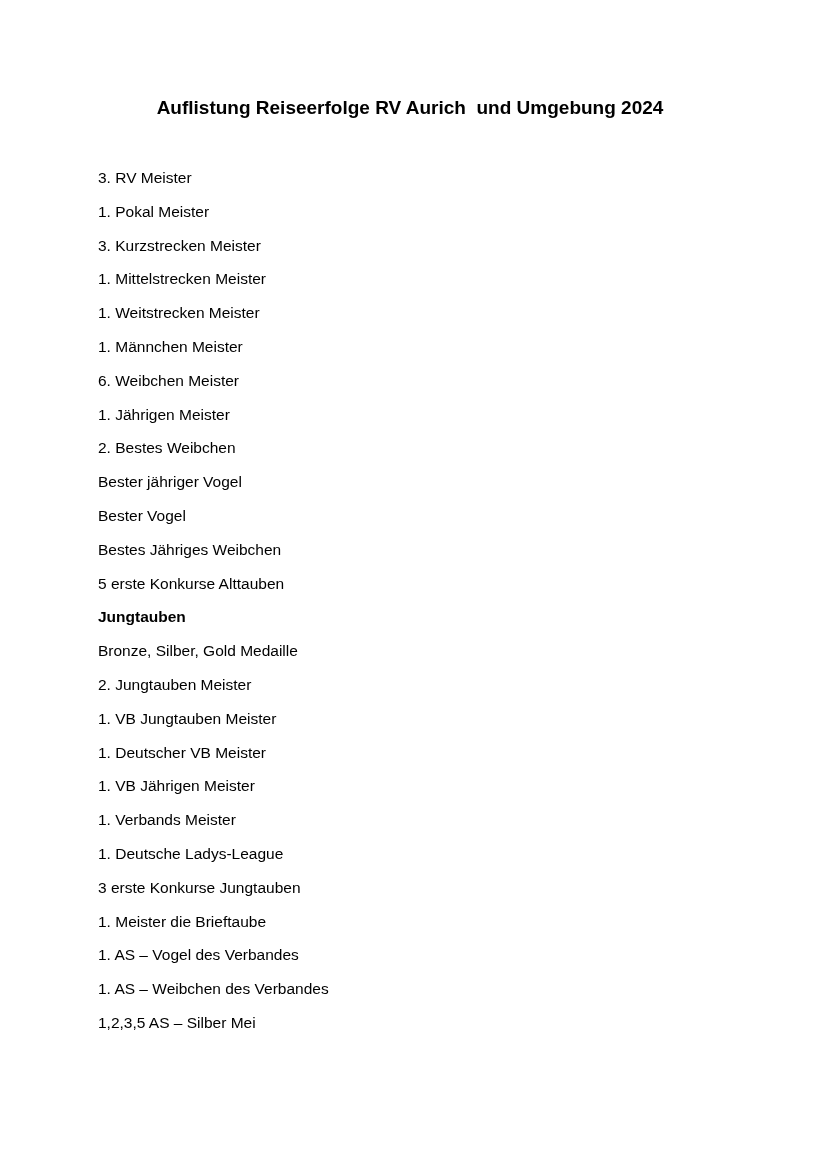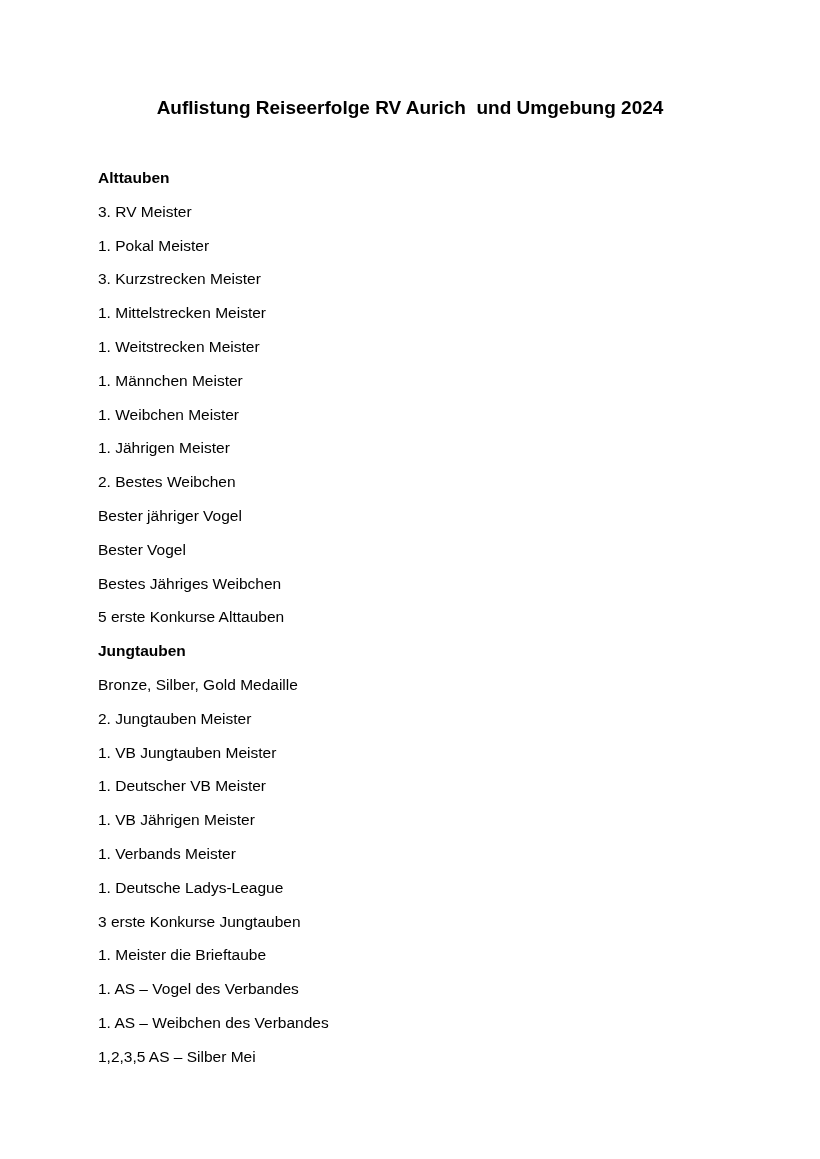--- a/index.html
+++ b/index.html
@@ -51,28 +51,27 @@
   }
 </style>
 </head>
 <body>
 
 <div class="page">
   <h1 class="doc-title">Auflistung Reiseerfolge RV Aurich  und Umgebung 2024</h1>
 
   <div class="content">
 
-    <p class="line heading">Alttauben</p>
     <p class="line">3. RV Meister</p>
     <p class="line">1. Pokal Meister</p>
     <p class="line">3. Kurzstrecken Meister</p>
     <p class="line">1. Mittelstrecken Meister</p>
     <p class="line">1. Weitstrecken Meister</p>
     <p class="line">1. Männchen Meister</p>
-    <p class="line">1. Weibchen Meister</p>
+    <p class="line">6. Weibchen Meister</p>
     <p class="line">1. Jährigen Meister</p>
     <p class="line">2. Bestes Weibchen</p>
     <p class="line">Bester jähriger Vogel</p>
     <p class="line">Bester Vogel</p>
     <p class="line">Bestes Jähriges Weibchen</p>
     <p class="line">5 erste Konkurse Alttauben</p>
     <p class="line heading">Jungtauben</p>
 
     <p class="line">Bronze, Silber, Gold Medaille</p>
     <p class="line">2. Jungtauben Meister</p>

